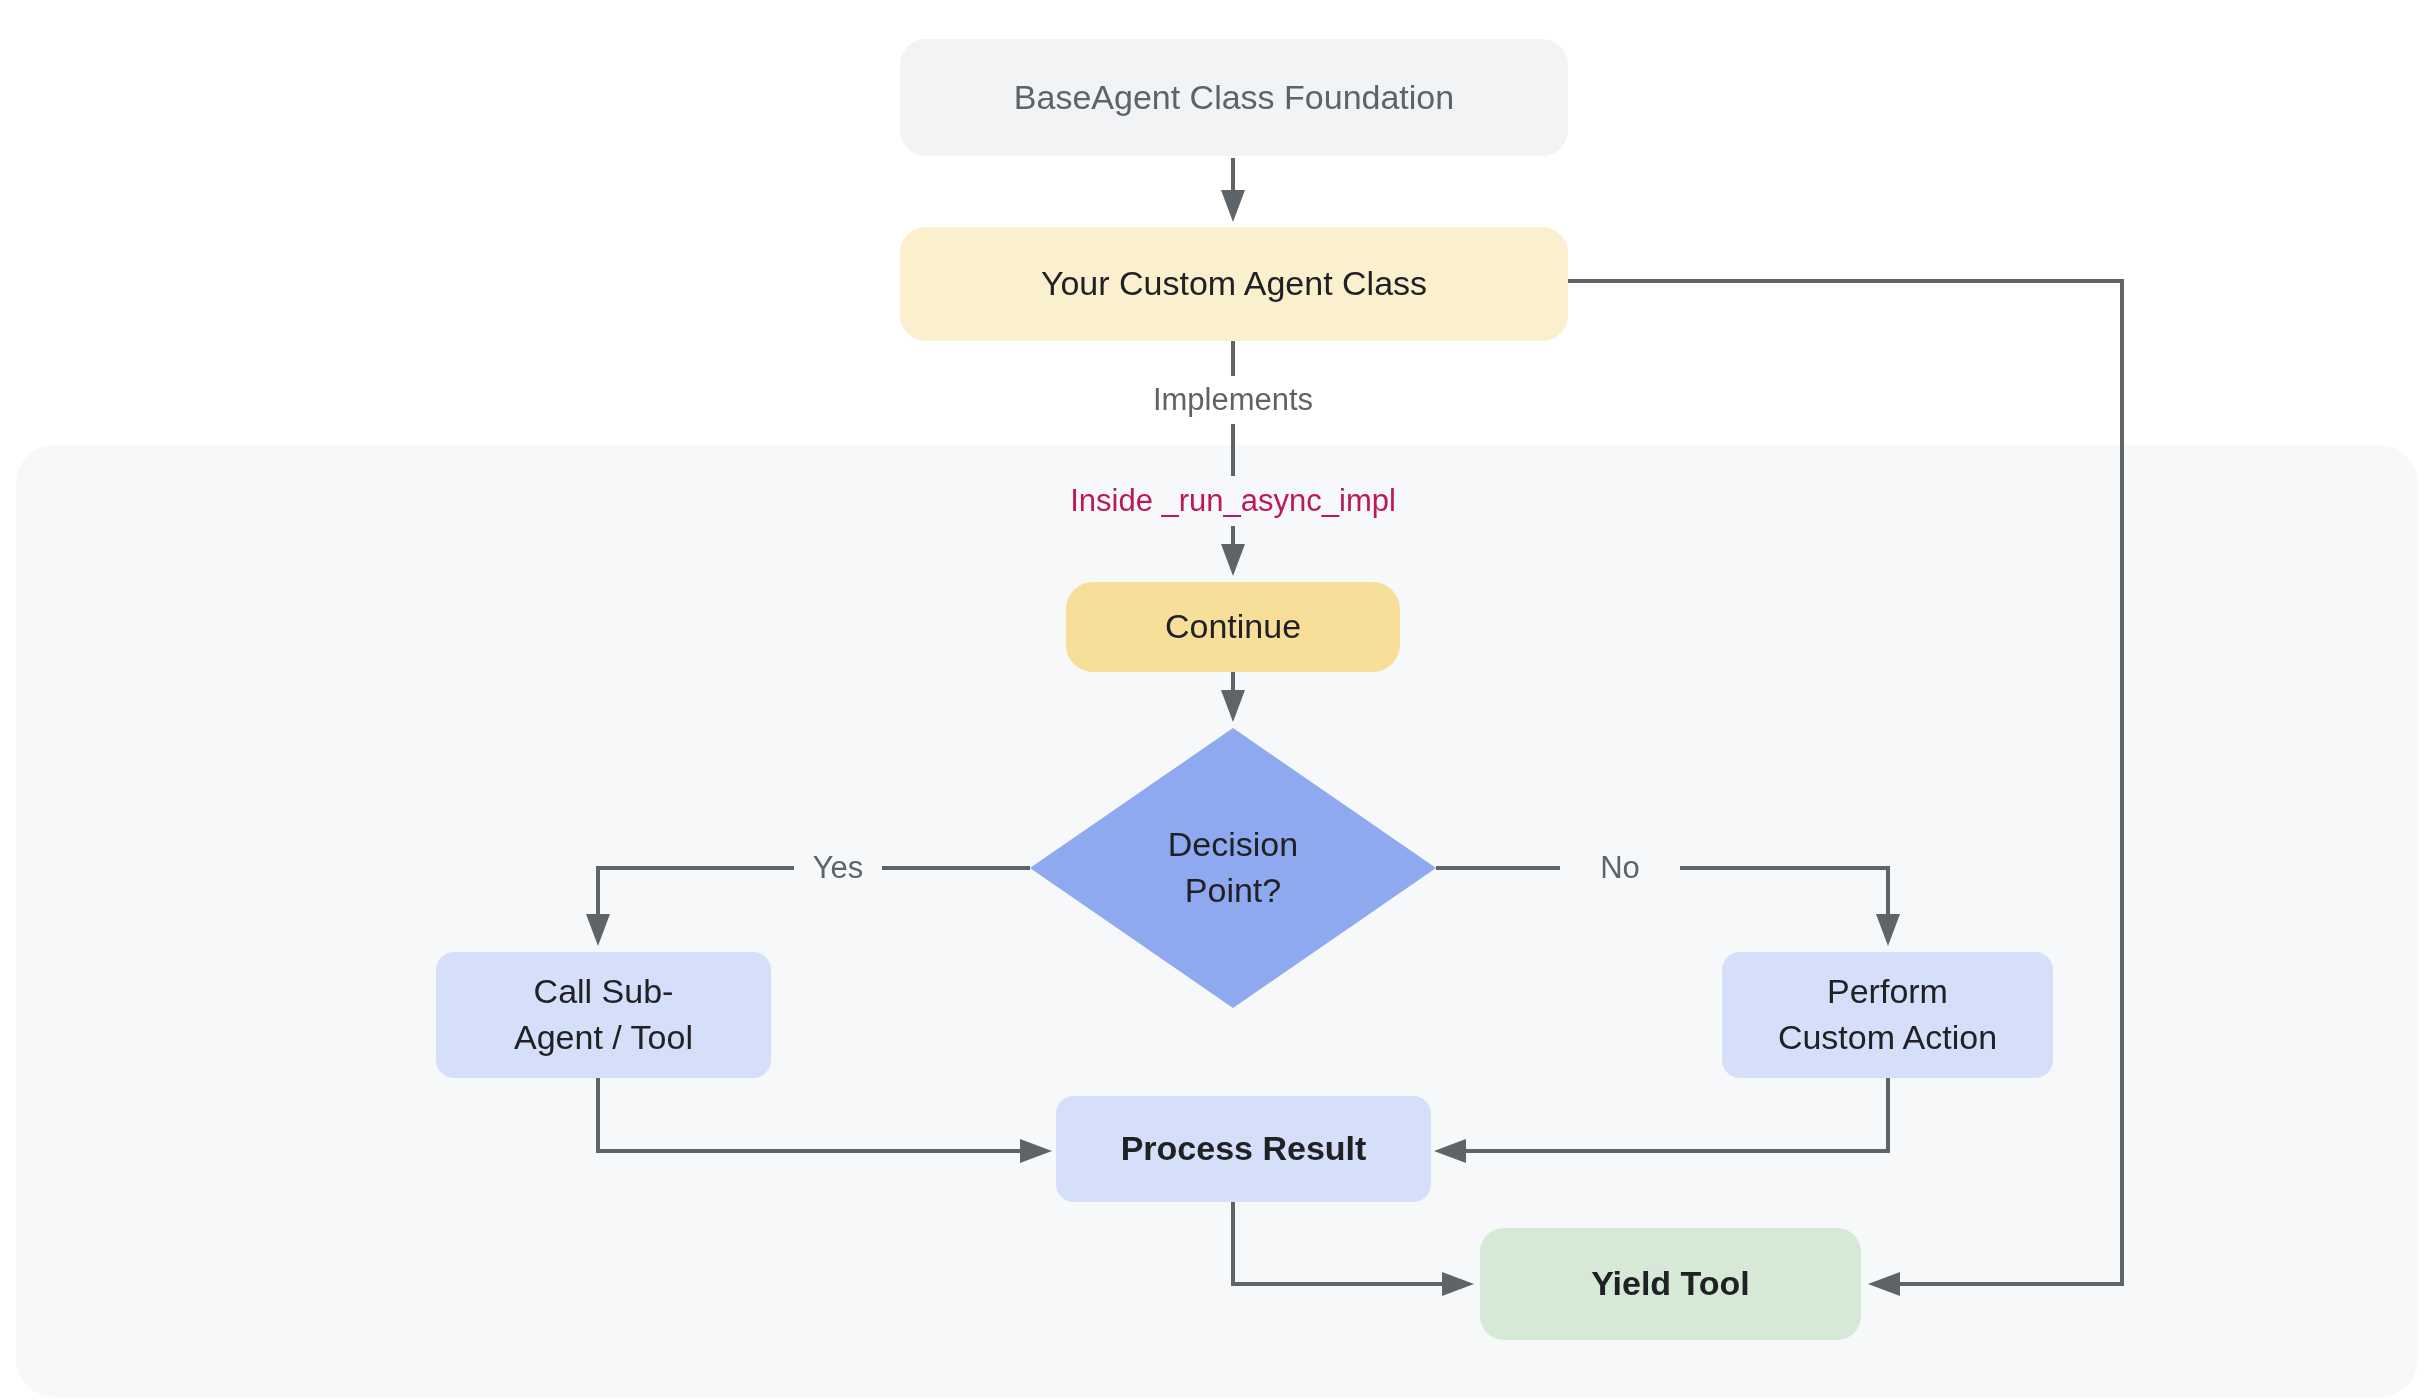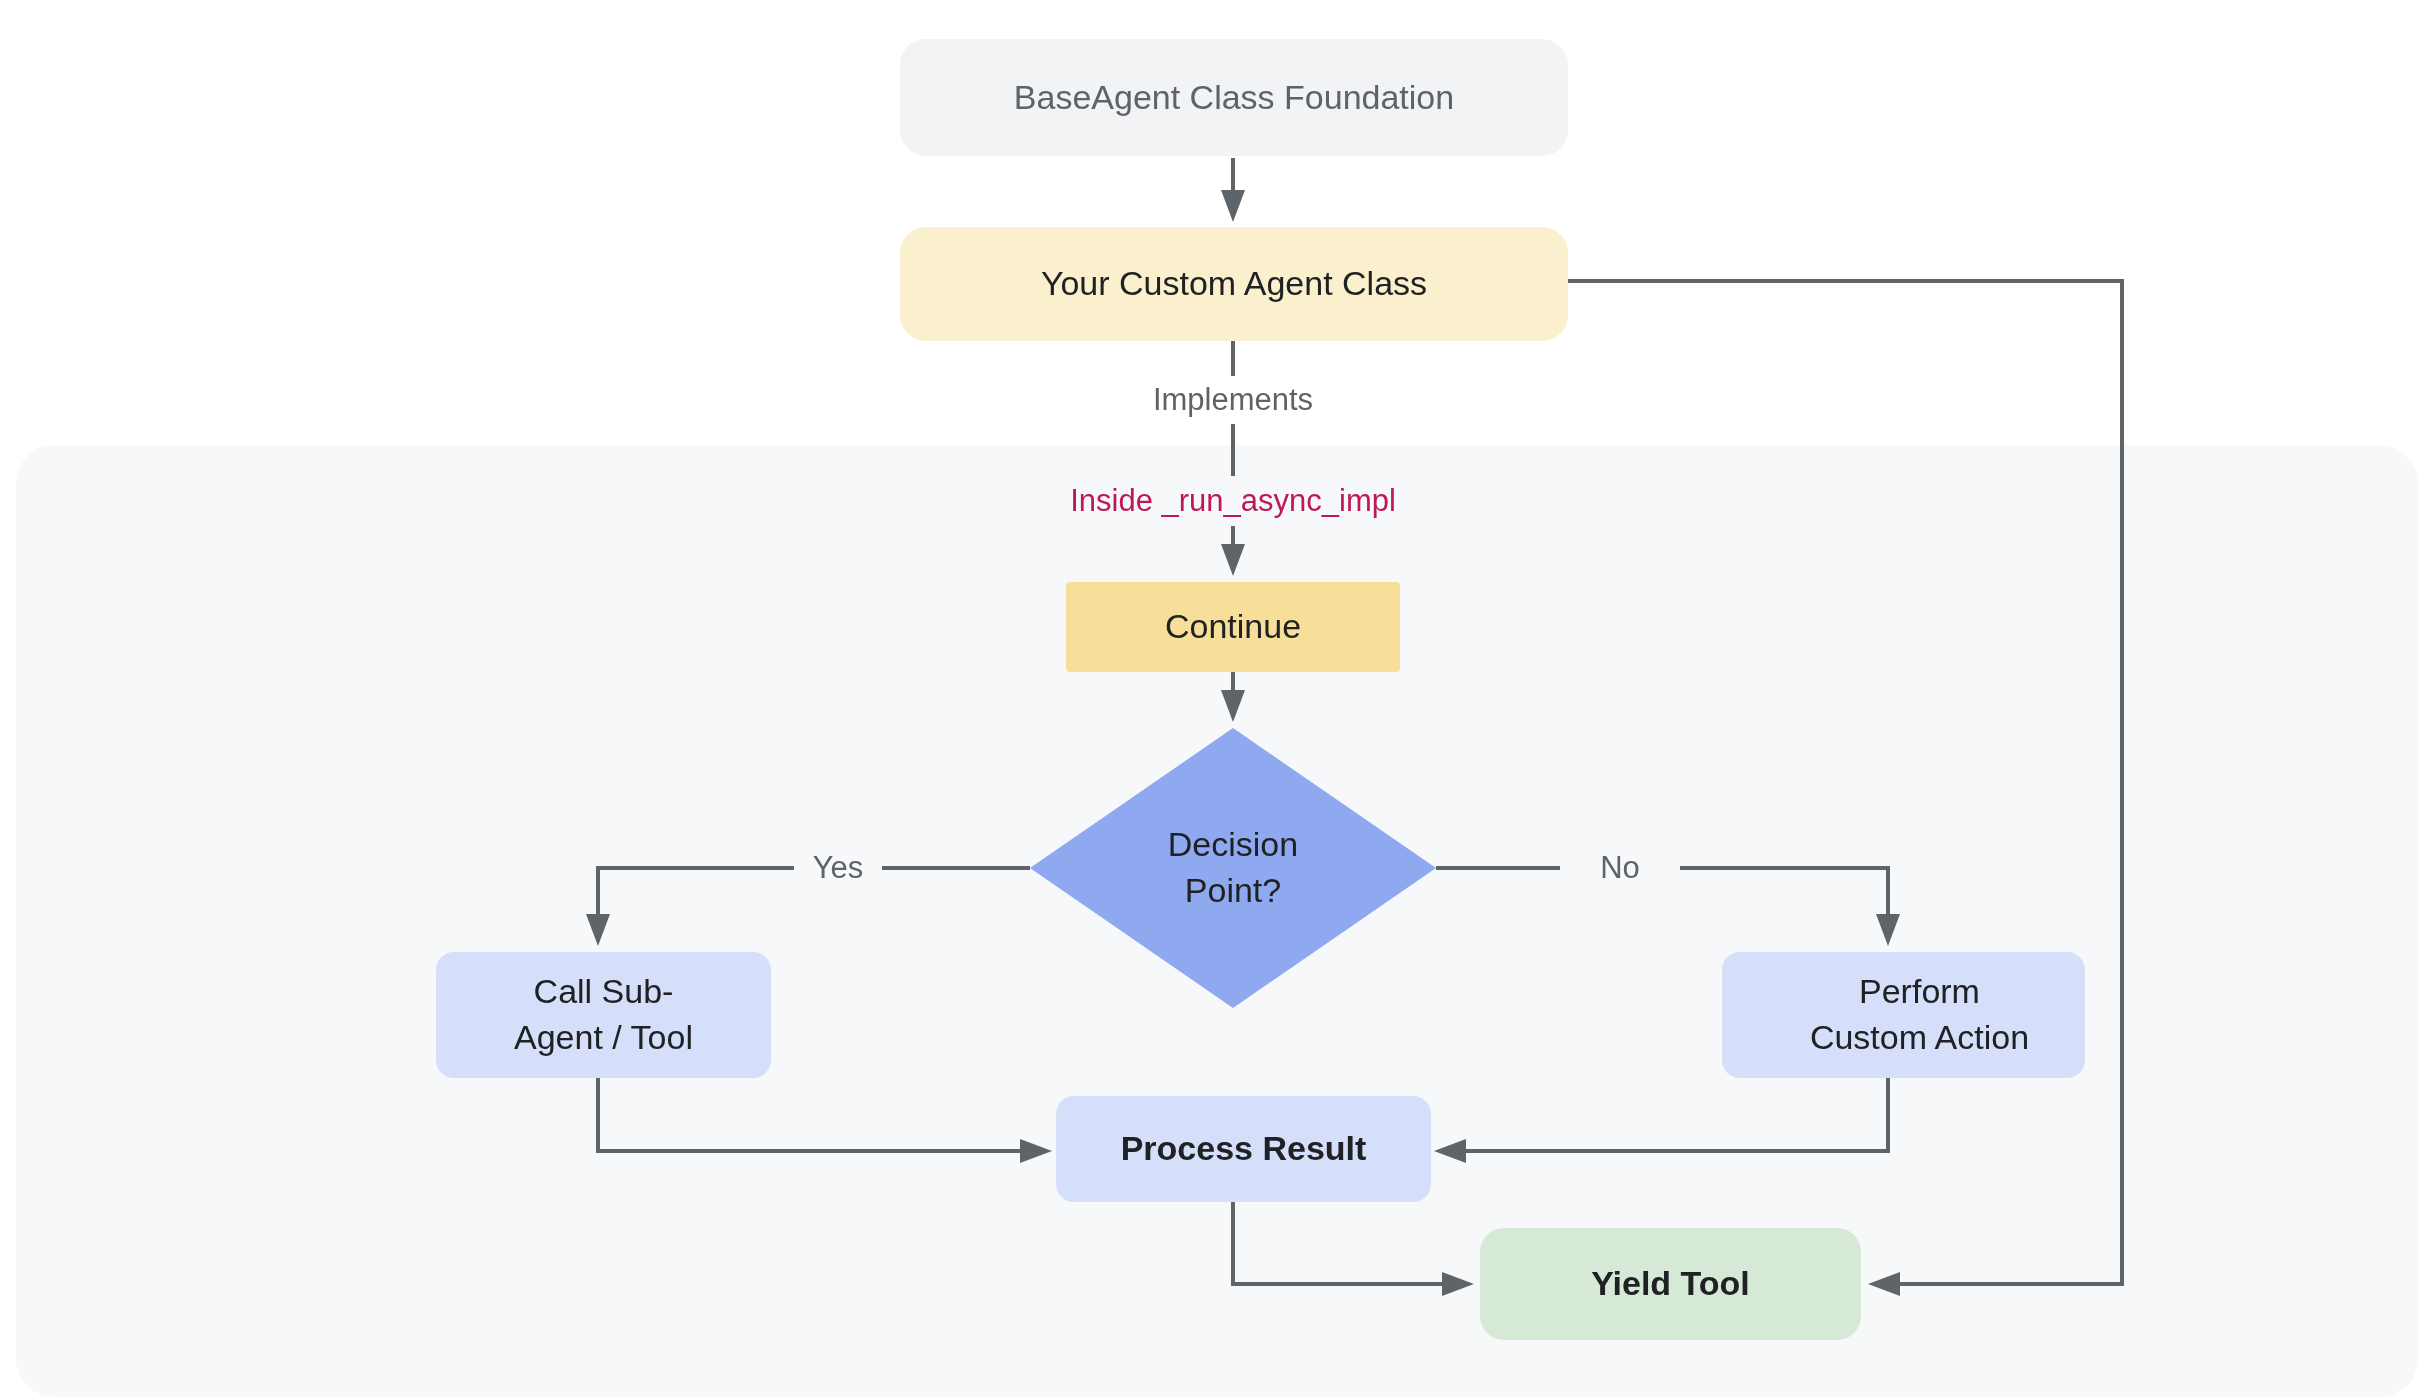--- a/index.html
+++ b/index.html
@@ -38,21 +38,21 @@
     align-items: center;
     justify-content: center;
     text-align: center;
     font-size: 34px;
     line-height: 1.34;
     border-radius: 22px;
     font-weight: 400;
   }
   #node-base     { left: 900px;  top: 39px;   width: 668px; height: 117px; border-radius: 26px; }
   #node-custom   { left: 900px;  top: 227px;  width: 668px; height: 114px; border-radius: 26px; }
-  #node-continue { left: 1066px; top: 582px;  width: 334px; height: 90px;  border-radius: 4px; }
+  #node-continue { left: 1066px; top: 582px;  width: 334px; height: 90px;  border-radius: 27px; }
   #node-decision {
     left: 1030px; top: 728px; width: 406px; height: 280px;
     border-radius: 0;
     clip-path: polygon(50% 0%, 100% 50%, 50% 100%, 0% 50%);
   }
   #node-call     { left: 436px;  top: 952px;  width: 335px; height: 126px; border-radius: 18px; }
   #node-perform  { left: 1722px; top: 952px;  width: 331px; height: 126px; border-radius: 18px; }
   #node-process  { left: 1056px; top: 1096px; width: 375px; height: 106px; border-radius: 18px; font-weight: 700; }
   #node-yield    { left: 1480px; top: 1228px; width: 381px; height: 112px; border-radius: 24px; font-weight: 700; }
   .edge-label {
@@ -119,21 +119,21 @@
 
   <div class="edge-label" id="label-yes" style="color: rgb(95, 99, 104);">Yes</div>
 
   <div class="edge-label" id="label-no" style="color: rgb(95, 99, 104);">No</div>
 
   <div class="node" id="node-call" style="background-color: rgb(213, 223, 249); color: rgb(32, 33, 36);">
     <span>Call Sub-</span>
     <span>Agent / Tool</span>
   </div>
 
-  <div class="node" id="node-perform" style="background-color: rgb(213, 223, 249); color: rgb(32, 33, 36); padding-left: 32px;">
+  <div class="node" id="node-perform" style="background-color: rgb(213, 223, 249); color: rgb(32, 33, 36);">
     <span>Perform</span>
     <span>Custom Action</span>
   </div>
 
   <div class="node" id="node-process" style="background-color: rgb(213, 223, 249); color: rgb(32, 33, 36); align-items: center;">
     <span>Process Result</span>
   </div>
 
   <div class="node" id="node-yield" style="background-color: rgb(214, 232, 214); color: rgb(32, 33, 36);">
     <span>Yield Tool</span>

